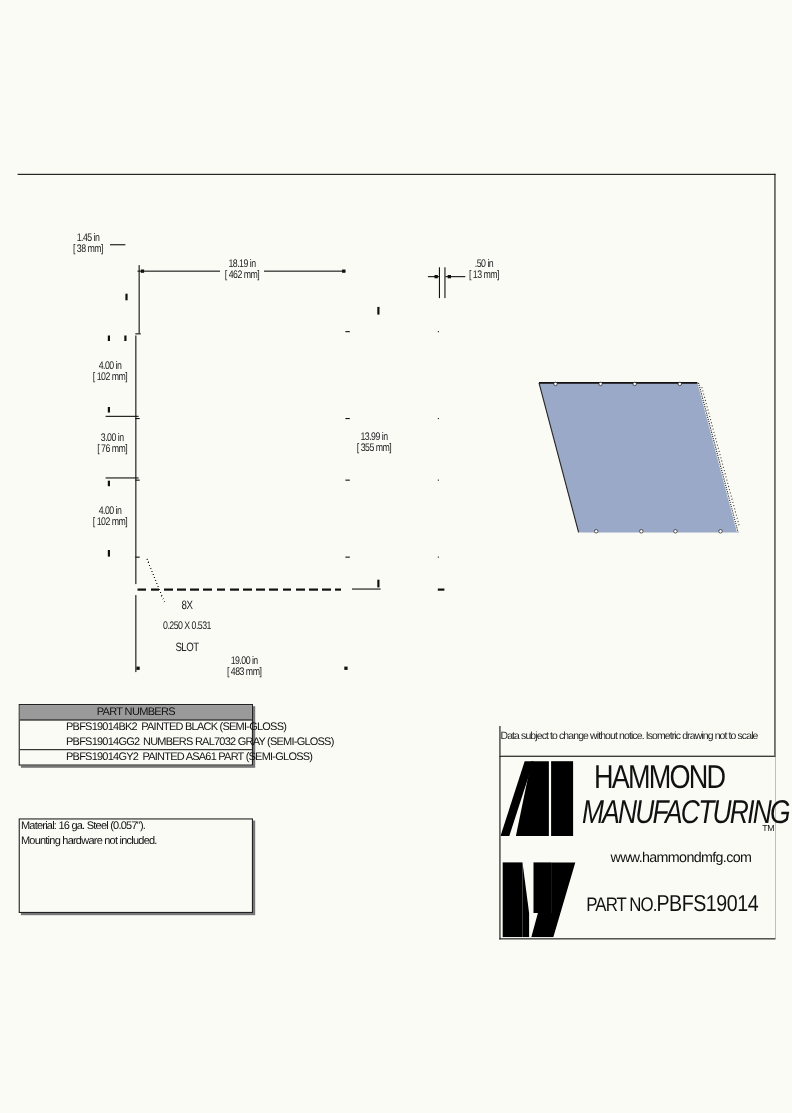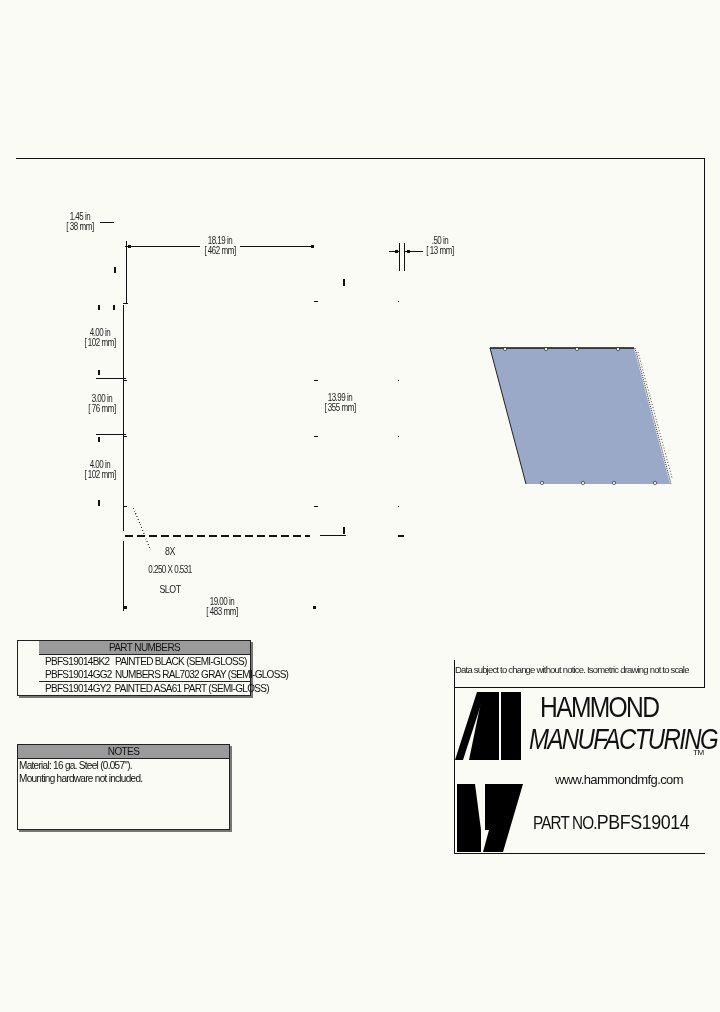--- a/index.html
+++ b/index.html
@@ -56,21 +56,21 @@
   }
   .pn-row {
     display: flex;
     font-size: 10px;
     height: 13px;
     line-height: 13px;
     letter-spacing: -0.7px;
     white-space: nowrap;
   }
   .pn-row.bordered { border-top: 1px solid #222; justify-content: space-between; }
-  .pn-code { width: 66px; padding-left: 6px; }
+  .pn-code { width: 66px; padding-left: 6px; margin-left: 36px; }
   .pn-desc { flex: 1; padding-left: 4px; }
   .note-line { font-size: 10px; line-height: 13px; padding-left: 1px; letter-spacing: -0.7px; white-space: nowrap; }
 
   
   .disclaimer {
     position: absolute; left: 455px; top: 664px;
     font-size: 9.5px; letter-spacing: -0.8px; white-space: nowrap; color: #222;
   }
   .titleblock {
     position: absolute; left: 454px; top: 687px; width: 250px; height: 165px;
@@ -207,38 +207,37 @@
       <circle cx="66" cy="19" r="1.6"></circle>
     <circle cx="97" cy="19" r="1.6"></circle>
       <circle cx="138" cy="19" r="1.6"></circle>
     <circle cx="62" cy="153" r="1.6"></circle>
       <circle cx="103" cy="153" r="1.6"></circle>
     <circle cx="134" cy="153" r="1.6"></circle>
       <circle cx="175" cy="153" r="1.6"></circle>
   </g>
 </svg>
 
-<div class="tbl" style="left:17px;top:640px;width:211px;padding-left:21px;">
+<div class="tbl" style="left:17px;top:640px;width:211px;">
   <div class="tbl-head">PART NUMBERS</div>
   <div class="pn-row">
     <span class="pn-code">PBFS19014BK2</span>
     <span class="pn-desc">PAINTED BLACK (SEMI-GLOSS)</span>
   </div>
   <div class="pn-row">
     <span class="pn-code">PBFS19014GG2</span>
     <span class="pn-desc">NUMBERS RAL7032 GRAY (SEMI-GLOSS)</span>
   </div>
   <div class="pn-row bordered">
     <span class="pn-code">PBFS19014GY2</span>
     <span class="pn-desc">PAINTED ASA61 PART (SEMI-GLOSS)</span>
   </div>
 </div>
 
 <div class="tbl" style="left:17px;top:744px;width:211px;height:84px;">
-  <div class="tbl-head">NOTES</div>
   <div class="note-line">Material: 16 ga. Steel (0.057").</div>
   <div class="note-line">Mounting hardware not included.</div>
 </div>
 
 <div class="disclaimer">Data subject to change without notice. Isometric drawing not to scale</div>
 <div class="abs" style="left:454px;top:660px;width:1px;height:27px;background:#111;"></div>
 
 <div class="titleblock">
   <svg class="abs" style="left:0;top:0;" width="72" height="164" viewBox="0 0 72 164">
 

